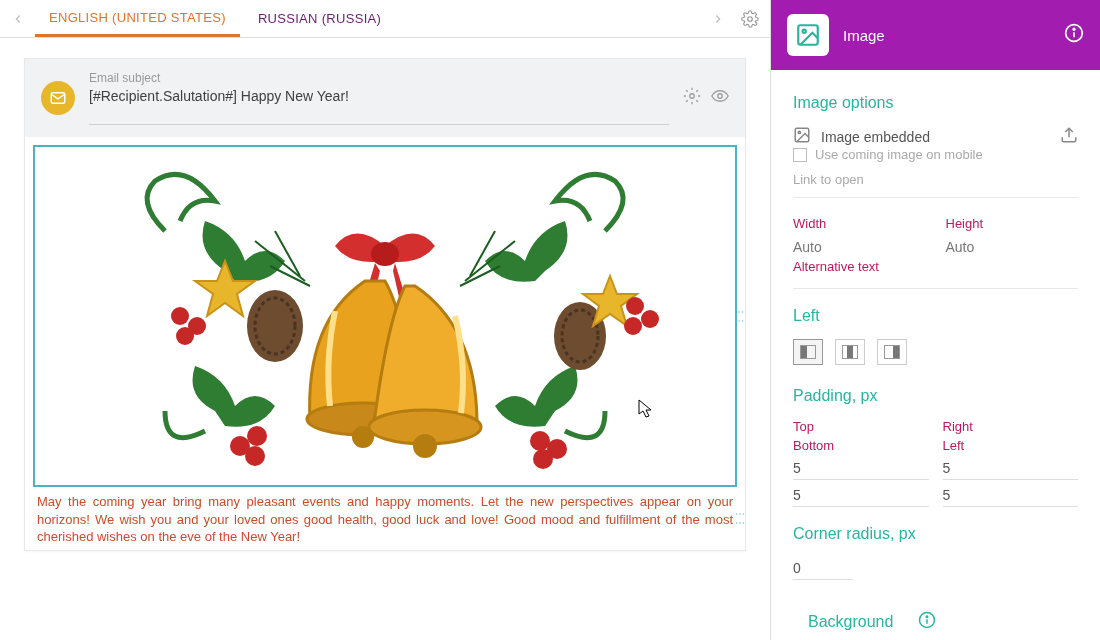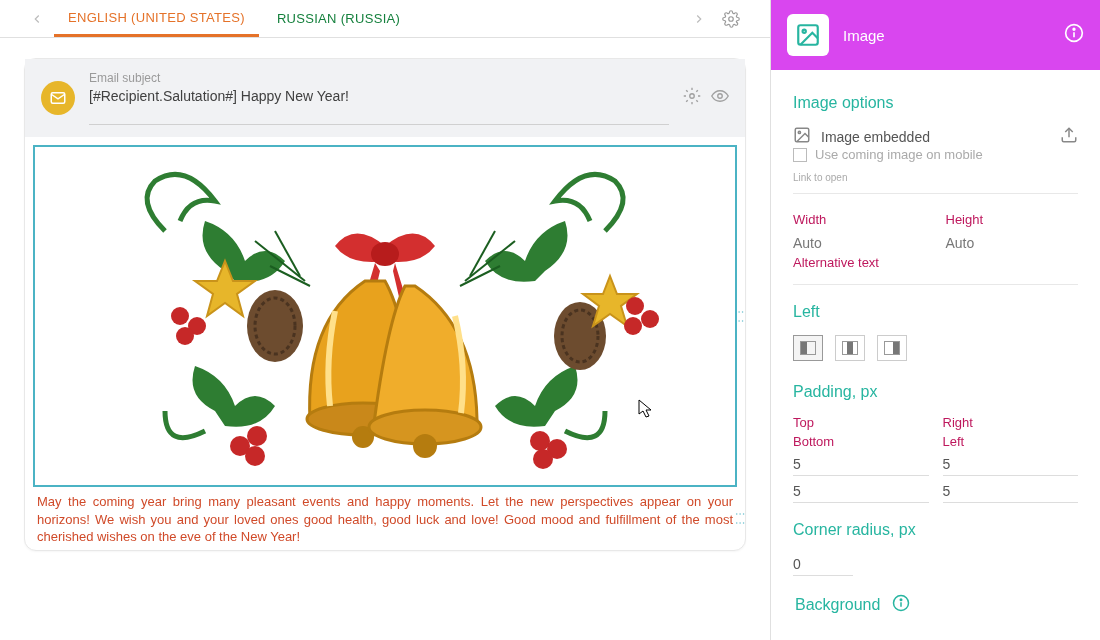--- a/index.html
+++ b/index.html
@@ -1,55 +1,55 @@
 <!DOCTYPE html>
 <html><head>
 <meta charset="utf-8">
 <style>
 *{box-sizing:border-box;margin:0;padding:0;font-family:"Segoe UI",Arial,sans-serif}
 body{display:flex;width:1100px;height:640px;overflow:hidden;background:#fff;color:#333}
 .main{flex:1;display:flex;flex-direction:column;min-width:0}
-.tabs{display:flex;align-items:center;height:38px;border-bottom:1px solid #e0e0e0;padding:0 24px;gap:4px}
+.tabs{display:flex;align-items:center;height:38px;border-bottom:1px solid #e0e0e0;padding:0 5px;gap:4px}
 .tab{padding:9px 14px;font-size:13px;color:#888;cursor:pointer;letter-spacing:0.3px}
 .tab.active{color:#e57229;border-bottom:3px solid #e57229;font-weight:500}
-.tab.inactive{color:#15803d}
+.tab.inactive{color:#701a75}
 .tab-spacer{flex:1}
 .tab-nav{color:#bbb;padding:6px;cursor:pointer}
 .tab-nav svg{width:14px;height:14px;display:block}
 .gear{color:#999;padding:6px;cursor:pointer}
 .gear svg{width:18px;height:18px;display:block}
 .canvas{flex:1;padding:20px 24px;overflow:auto}
-.card{background:#fff;border:1px solid #e8e8e8;border-radius:12px;box-shadow:0 1px 2px rgba(0,0,0,0.04)}
+.card{background:#fff;border:1px solid #e8e8e8;border-radius:0;box-shadow:0 1px 2px rgba(0,0,0,0.04)}
 .subject{display:flex;align-items:center;padding:12px 16px;background:#f1f2f4;gap:14px}
 .sub-icon{width:34px;height:34px;border-radius:50%;background:#e7b62a;display:flex;align-items:center;justify-content:center;color:#fff}
 .sub-icon svg{width:18px;height:18px}
 .sub-body{flex:1}
 .sub-label{font-size:12px;color:#9a9a9a;margin-bottom:3px}
 .sub-value{font-size:14px;color:#404040;border-bottom:1px solid #d0d0d0;padding-bottom:20px;width:100%}
 .sub-actions{display:flex;gap:10px;color:#a0a0a0}
 .sub-actions svg{width:18px;height:18px;cursor:pointer}
 .preview{margin:8px 8px 0 8px}
 .image-block{border:2px solid #4bb3c4;padding:4px;position:relative}
 .text-block{font-size:13px;color:#d04a29;text-align:justify;padding:6px 4px 4px 4px;line-height:1.35;position:relative}
 .right-handle{position:absolute;right:-10px;top:50%;transform:translateY(-50%);color:#4bb3c4;letter-spacing:-1px;font-size:10px;writing-mode:vertical-lr}
 .side{width:330px;background:#fff;border-left:1px solid #e0e0e0;display:flex;flex-direction:column}
-.side-head{background:#d946ef;color:#fff;display:flex;align-items:center;padding:14px 16px;gap:14px}
+.side-head{background:#a21caf;color:#fff;display:flex;align-items:center;padding:14px 16px;gap:14px}
 .side-head-icon{width:42px;height:42px;background:#fff;border-radius:6px;display:flex;align-items:center;justify-content:center}
 .side-head-icon svg{width:26px;height:26px;color:#27b5a0}
 .side-title{flex:1;font-size:15px}
 .info-icon{cursor:pointer}
 .info-icon svg{width:20px;height:20px}
 .side-body{padding:18px 22px;overflow:auto;flex:1}
 .section-title{color:#27b5a0;font-size:16px;margin-bottom:14px;margin-top:6px}
 .img-row{display:flex;align-items:center;gap:10px;font-size:14px;color:#555;margin-bottom:0}
 .img-row .spacer{flex:1}
 .img-row svg{width:18px;height:18px;color:#888;cursor:pointer}
 .checkbox-row{display:flex;align-items:center;gap:8px;font-size:13px;color:#aaa;margin-bottom:10px}
 .checkbox{width:14px;height:14px;border:1px solid #bbb;cursor:pointer}
-.link-row{font-size:10px;color:#aaa;padding-bottom:10px;border-bottom:1px solid #e8e8e8;margin-bottom:18px}
+.link-row{font-size:13px;color:#aaa;padding-bottom:10px;border-bottom:1px solid #e8e8e8;margin-bottom:18px}
 .prop-grid{display:grid;grid-template-columns:1fr 1fr;gap:4px 20px;margin-bottom:18px;padding-bottom:14px;border-bottom:1px solid #e8e8e8}
 .prop-label{font-size:13px;color:#be185d}
 .prop-value{font-size:14px;color:#777;padding-top:4px}
 .prop-alt{grid-column:1/3}
 .align-row{display:flex;gap:12px;margin-bottom:22px}
 .align-btn{width:30px;height:26px;border:1px solid #ccc;display:flex;align-items:center;justify-content:center;cursor:pointer;background:#fff}
 .align-btn.active{border-color:#999;background:#f4f4f4}
 .align-glyph{display:flex;width:16px;height:14px;border:1px solid #999}
 .align-glyph .fill{background:#777;width:6px}
 .pad-grid{display:grid;grid-template-columns:repeat(2,1fr);gap:4px 14px;margin-bottom:18px}
@@ -270,21 +270,21 @@
       <div class="prop-value">5</div>
       <div class="prop-value">5</div>
     </div>
 
     <div class="section-title">Corner radius, px</div>
     <div class="corner-row">
       <div class="prop-value">0</div>
     </div>
 
     <div class="bg-row">
-      <div class="section-title" style="margin:2px">Background</div>
+      <div class="section-title" style="margin:15px">Background</div>
       <div class="info-icon"><svg viewBox="0 0 24 24" fill="none" stroke="currentColor" stroke-width="2">
             <circle cx="12" cy="12" r="10"></circle>
             <line x1="12" y1="11" x2="12" y2="17"></line>
             <circle cx="12" cy="7.5" r="1" fill="currentColor"></circle>
           </svg></div>
     </div>
   </div>
 </div>
 
 <div class="cursor">

